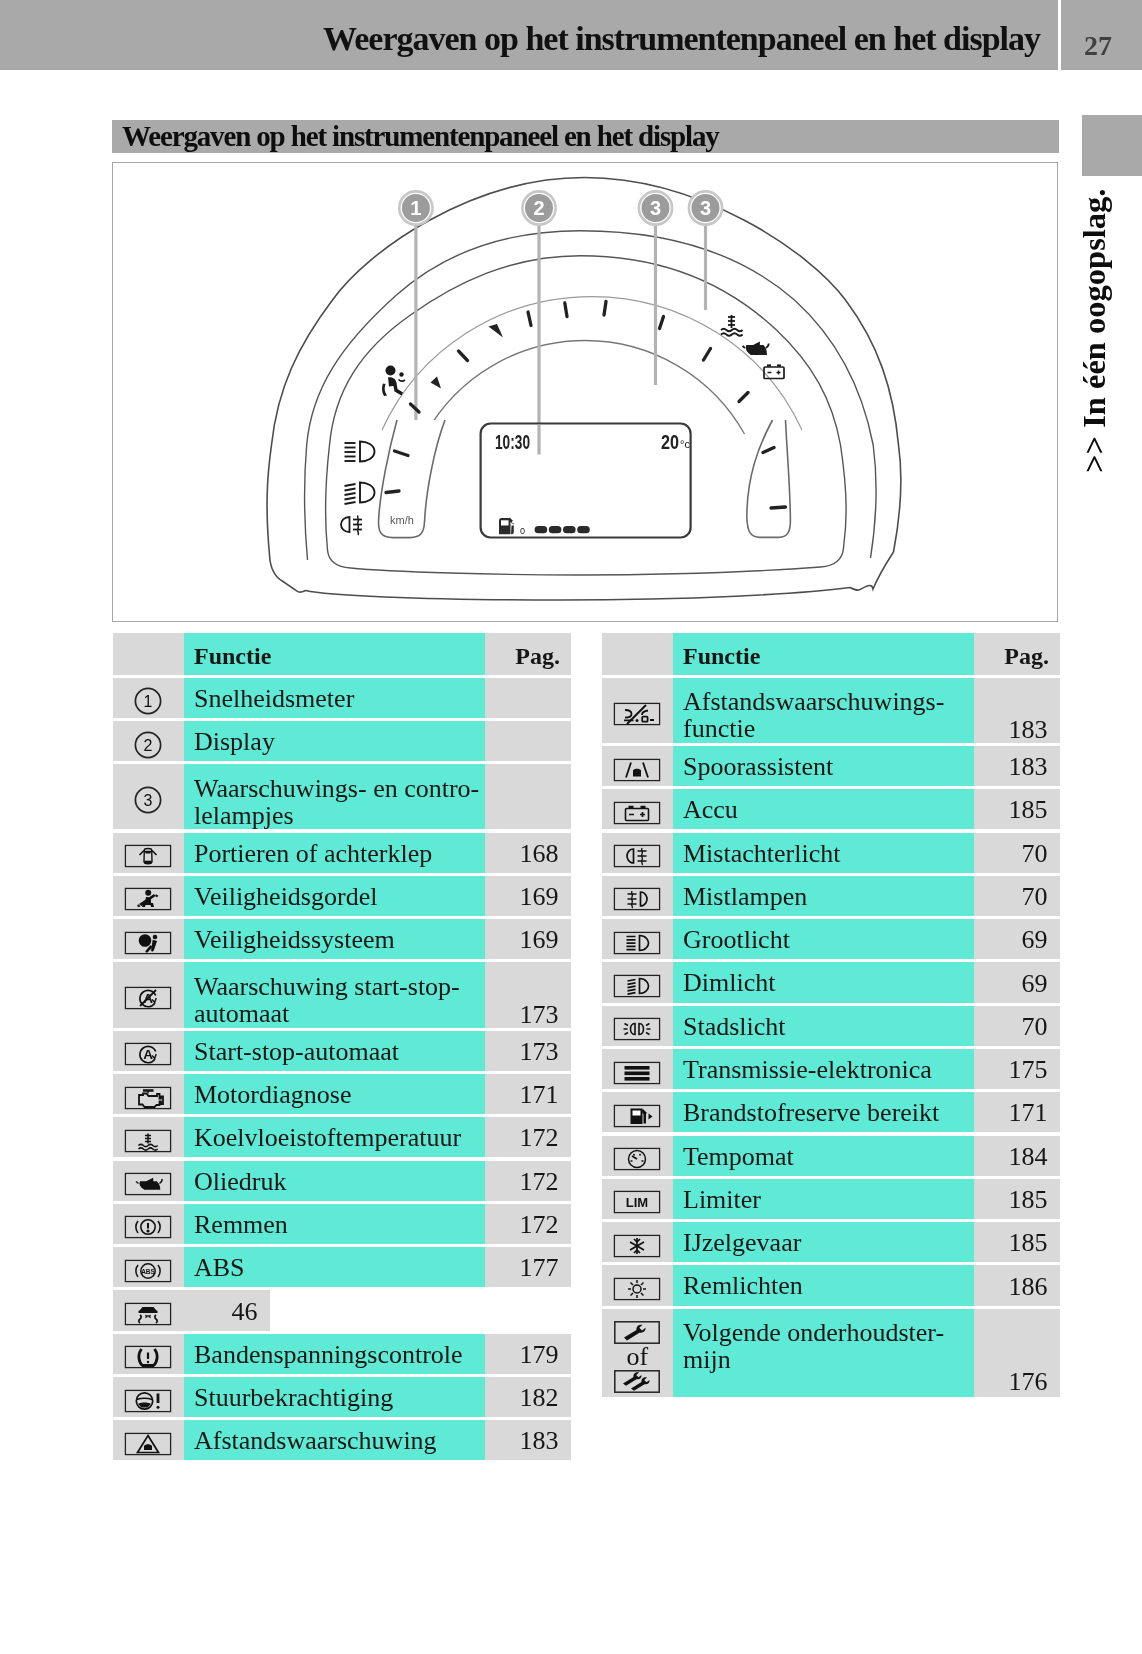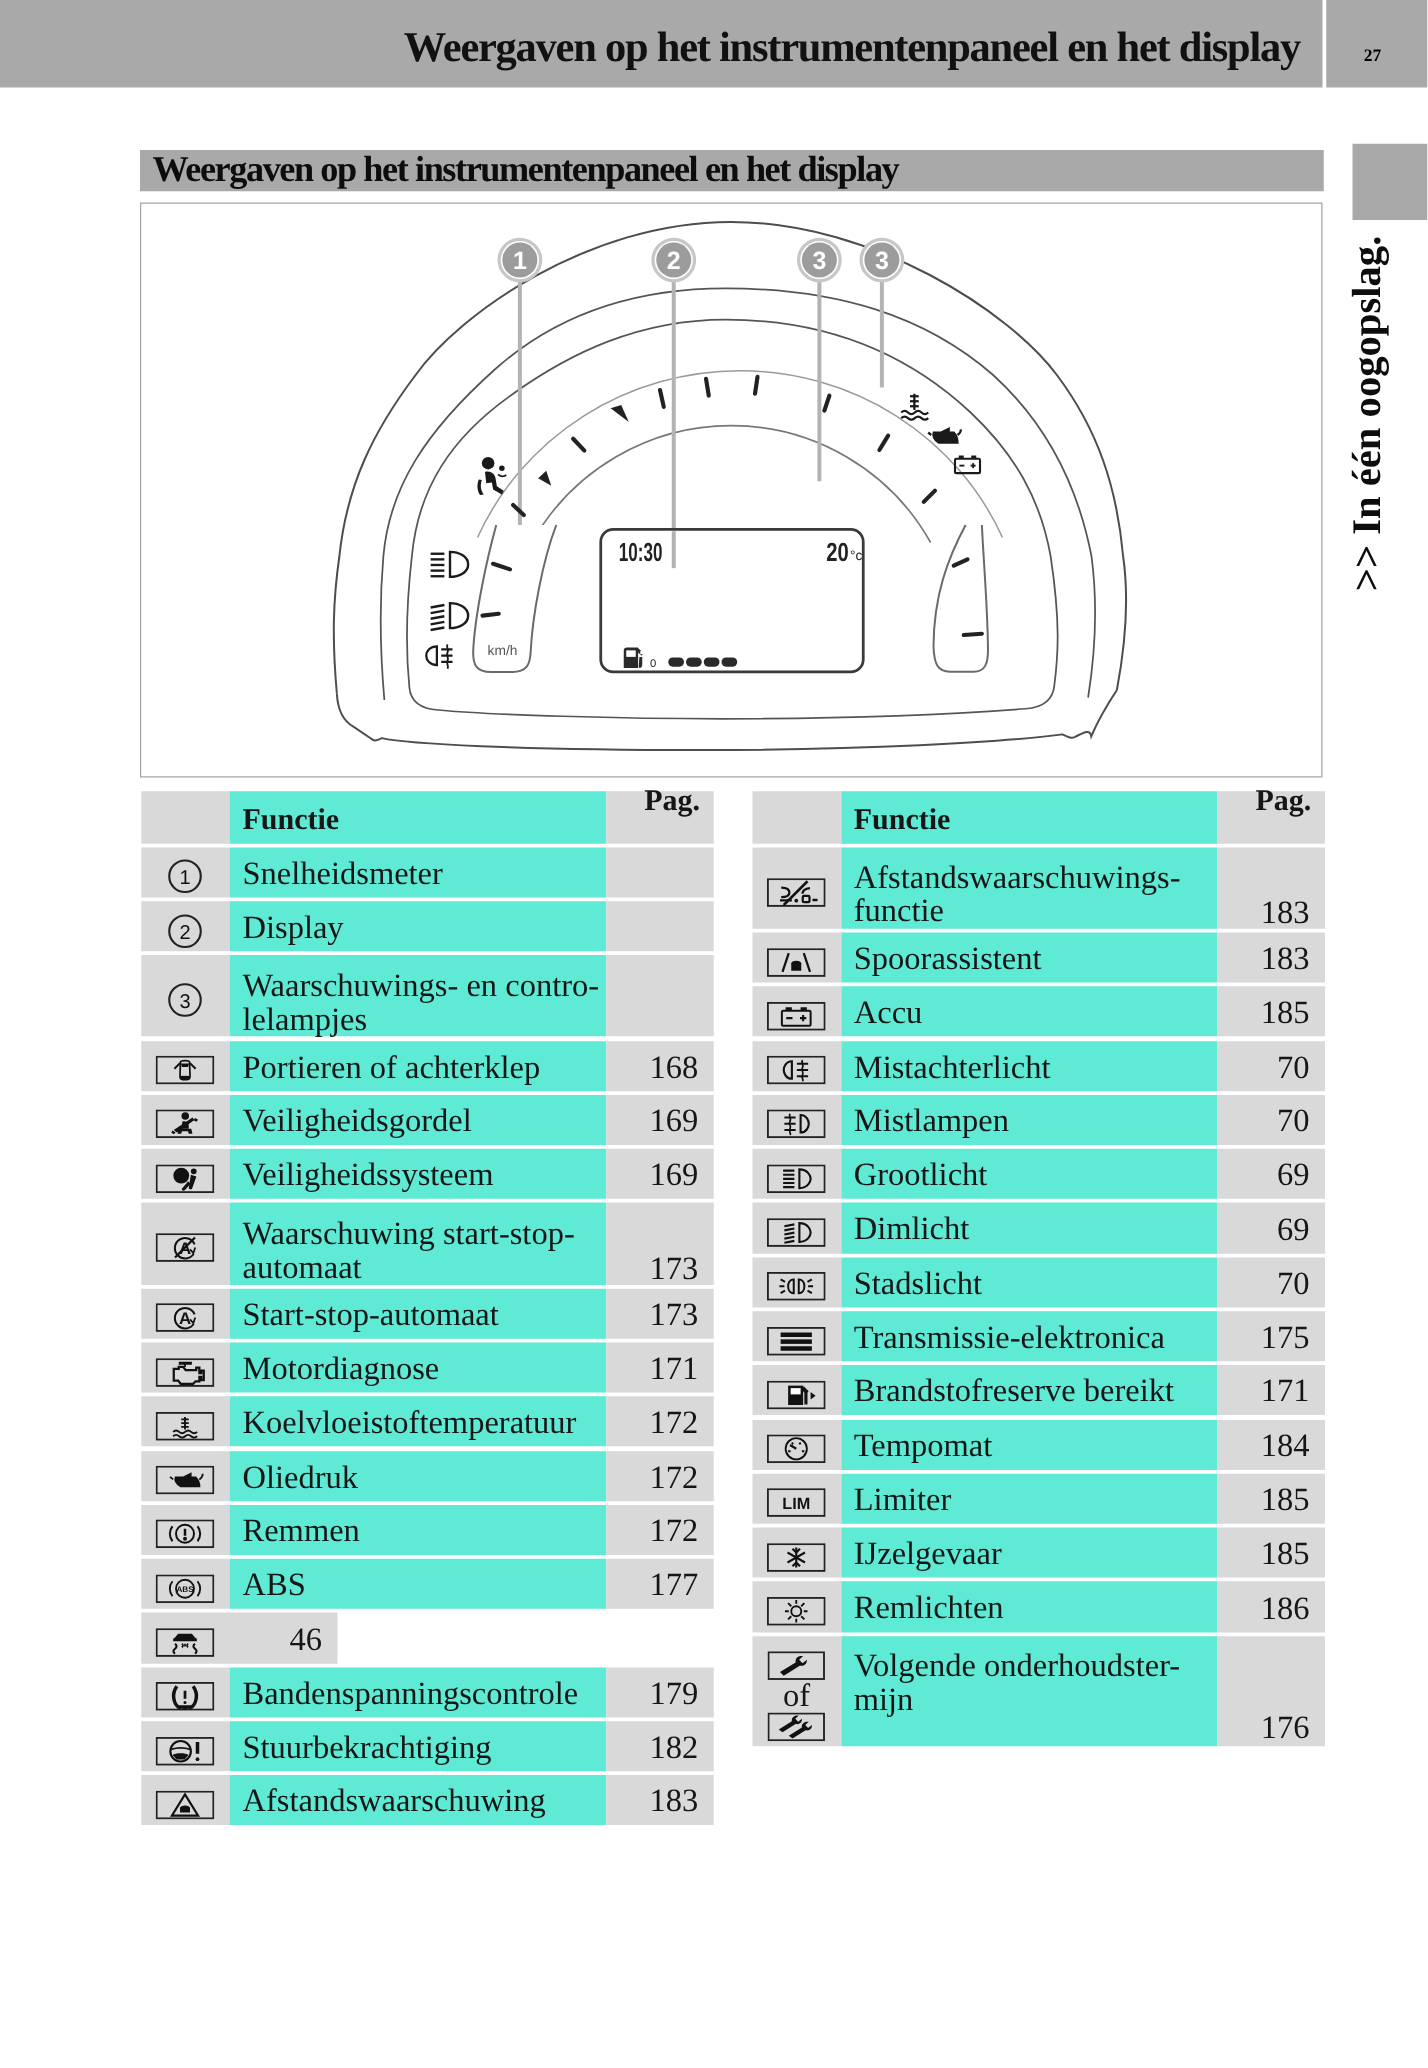--- a/index.html
+++ b/index.html
@@ -19,34 +19,34 @@
 .hd{height:42px;}
 .h1{height:40.2px;}
 .h2{height:65.2px;justify-content:space-between;}
 .h3{height:88px;}
 .h2 .fn{line-height:27.3px;padding-top:10.5px;}
 .h3 .fn{line-height:27.3px;padding-top:10.5px;}
 .h2 .pg{padding-bottom:0px;}
 .h3 .pg{padding-bottom:2px;}
 .hd .fn,.hd .pg{font-weight:bold;font-size:24px;}
 .hd .fn{line-height:42px;padding-top:2px;}
-.hd .pg{padding-bottom:22px;line-height:24px;padding-right:10.5px;}
+.hd .pg{padding-bottom:7px;line-height:24px;padding-right:10.5px;}
 .ic > svg{position:absolute;left:50%;top:calc(50% + 3.5px);transform:translate(-50%,-50%);}
 svg text{font-family:"Liberation Sans",sans-serif;}
 </style>
 </head>
 <body>
 
 <div class="abs bar" style="left:0;top:0;width:1058px;height:70px;"></div>
 
 <div class="abs" style="left:0;top:0;width:1040px;height:70px;line-height:70px;
   text-align:right;font-weight:bold;font-size:34px;letter-spacing:-1px;color:#111;padding-top:8px;box-sizing:border-box;line-height:62px;">Weergaven op het instrumentenpaneel en het display</div>
 
 <div class="abs bar" style="left:1061px;top:0;width:81px;height:70px;line-height:70px;
-  text-align:center;font-weight:bold;font-size:14px;color:#000000;padding-top:30px;box-sizing:border-box;line-height:31px;padding-right:7px;">27</div>
+  text-align:center;font-weight:bold;font-size:28px;color:#404040;padding-top:30px;box-sizing:border-box;line-height:31px;padding-right:7px;">27</div>
 
 <div class="abs bar" style="left:112px;top:120px;width:947px;height:33px;line-height:33px;
   font-weight:bold;font-size:29px;letter-spacing:-1.15px;color:#0d0d0d;padding-left:10px;box-sizing:border-box;">Weergaven op het instrumentenpaneel en het display</div>
 
 <div class="abs bar" style="left:1082px;top:115px;width:60px;height:61px;"></div>
 
 <div class="abs" style="left:1078px;top:187px;width:33px;height:286px;">
   <div style="position:absolute;left:0;top:0;width:286px;height:33px;transform-origin:0 0;
    transform:rotate(-90deg) translateX(-286px);font-weight:bold;font-size:32.5px;line-height:33px;
    white-space:nowrap;color:#0d0d0d;">&gt;&gt; In één oogopslag.</div>

